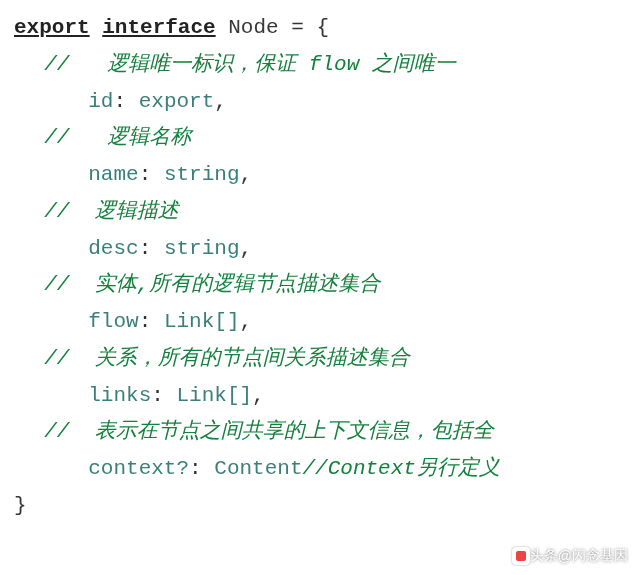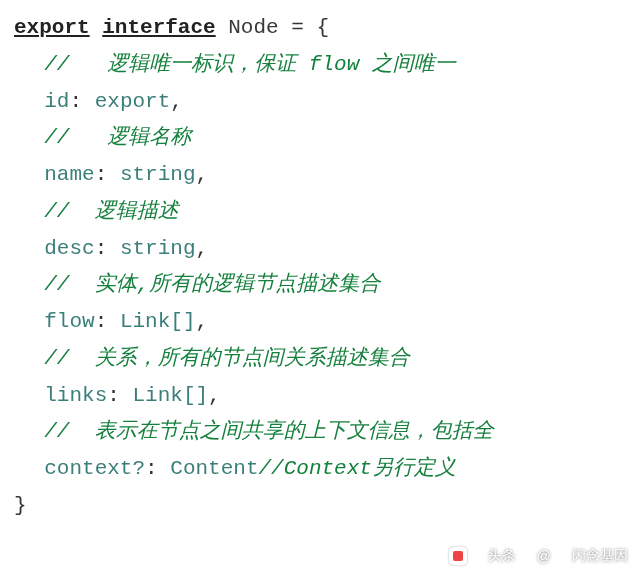--- a/index.html
+++ b/index.html
@@ -14,33 +14,33 @@
     margin: 0;
     padding: 10px 14px;
     font-family: "SFMono-Regular", Consolas, "Liberation Mono", Menlo, monospace;
     font-size: 21px;
     line-height: 1.75;
     white-space: pre;
     color: #383838;
   }
   .tok { white-space: pre-wrap; }
   .kw { color: #222; font-weight: 700; text-decoration: underline; }
-  .id { color: #3b7f7a; }
+  .id { color: #3b7f7a; margin-left: 44px; }
   .ty { color: #3b7f7a; }
   .op { color: #333; }
   .pn { color: #333; }
   .cm { color: #15803d; font-style: italic; }
   .brace { color: #333; }
   .footer {
     position: absolute;
     right: 12px;
     bottom: 10px;
     display: flex;
     align-items: center;
-    gap: 21px;
+    gap: 0;
     font-family: -apple-system, BlinkMacSystemFont, "Segoe UI", sans-serif;
     font-size: 14px;
     color: #fff;
     text-shadow: 0 0 3px rgba(0,0,0,0.6);
   }
   .footer .logo {
     width: 18px; height: 18px;
     background: #fff;
     border-radius: 4px;
     position: relative;

